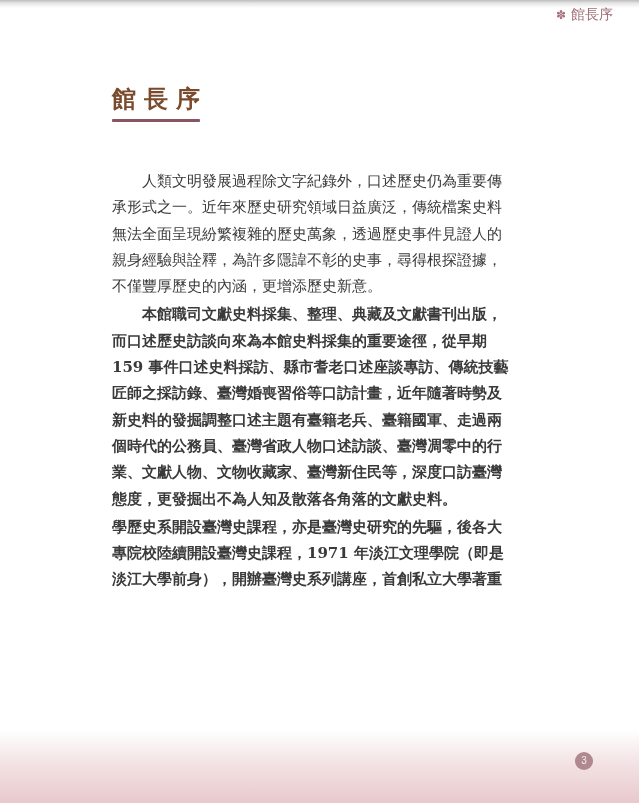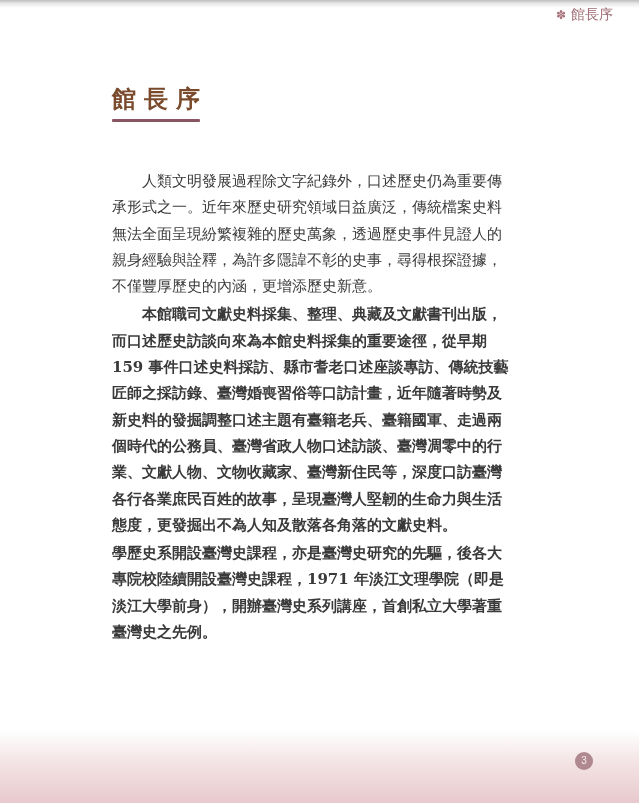--- a/index.html
+++ b/index.html
@@ -71,25 +71,23 @@
     <span class="line" style="margin-left:-2em">不僅豐厚歷史的內涵，更增添歷史新意。</span>
   </p>
   <p class="gap">
     <span class="line">本館職司文獻史料採集、整理、典藏及文獻書刊出版，</span>
     <span class="line" style="margin-left:-2em">而口述歷史訪談向來為本館史料採集的重要途徑，從早期</span>
     <span class="line" style="margin-left:-2em">159 事件口述史料採訪、縣市耆老口述座談專訪、傳統技藝</span>
     <span class="line" style="margin-left:-2em">匠師之採訪錄、臺灣婚喪習俗等口訪計畫，近年隨著時勢及</span>
     <span class="line" style="margin-left:-2em">新史料的發掘調整口述主題有臺籍老兵、臺籍國軍、走過兩</span>
     <span class="line" style="margin-left:-2em">個時代的公務員、臺灣省政人物口述訪談、臺灣凋零中的行</span>
     <span class="line" style="margin-left:-2em">業、文獻人物、文物收藏家、臺灣新住民等，深度口訪臺灣</span>
-    <span class="line" style="margin-left:-2em">各行各業庶民百姓的故事，呈現臺灣人堅韌的生命力與生活</span>
     <span class="line" style="margin-left:-2em">態度，更發掘出不為人知及散落各角落的文獻史料。</span>
   </p>
   <p class="gap">
     <span class="line" style="margin-left:-2em">學歷史系開設臺灣史課程，亦是臺灣史研究的先驅，後各大</span>
     <span class="line" style="margin-left:-2em">專院校陸續開設臺灣史課程，1971 年淡江文理學院（即是</span>
     <span class="line" style="margin-left:-2em">淡江大學前身），開辦臺灣史系列講座，首創私立大學著重</span>
-    <span class="line" style="margin-left:-2em">臺灣史之先例。</span>
   </p>
 </div>
 
 <div class="footer-band"></div>
 <div class="page-number">3</div>
 
 </body></html>

